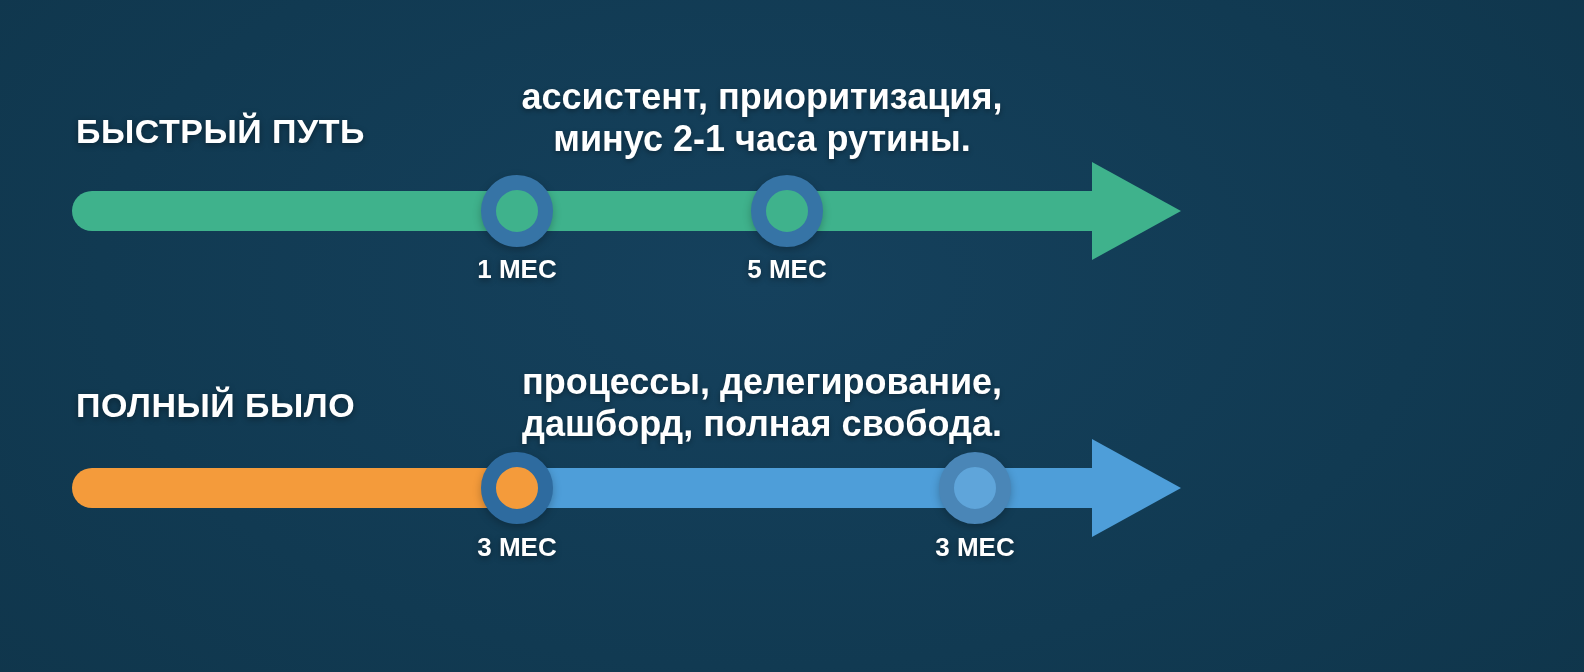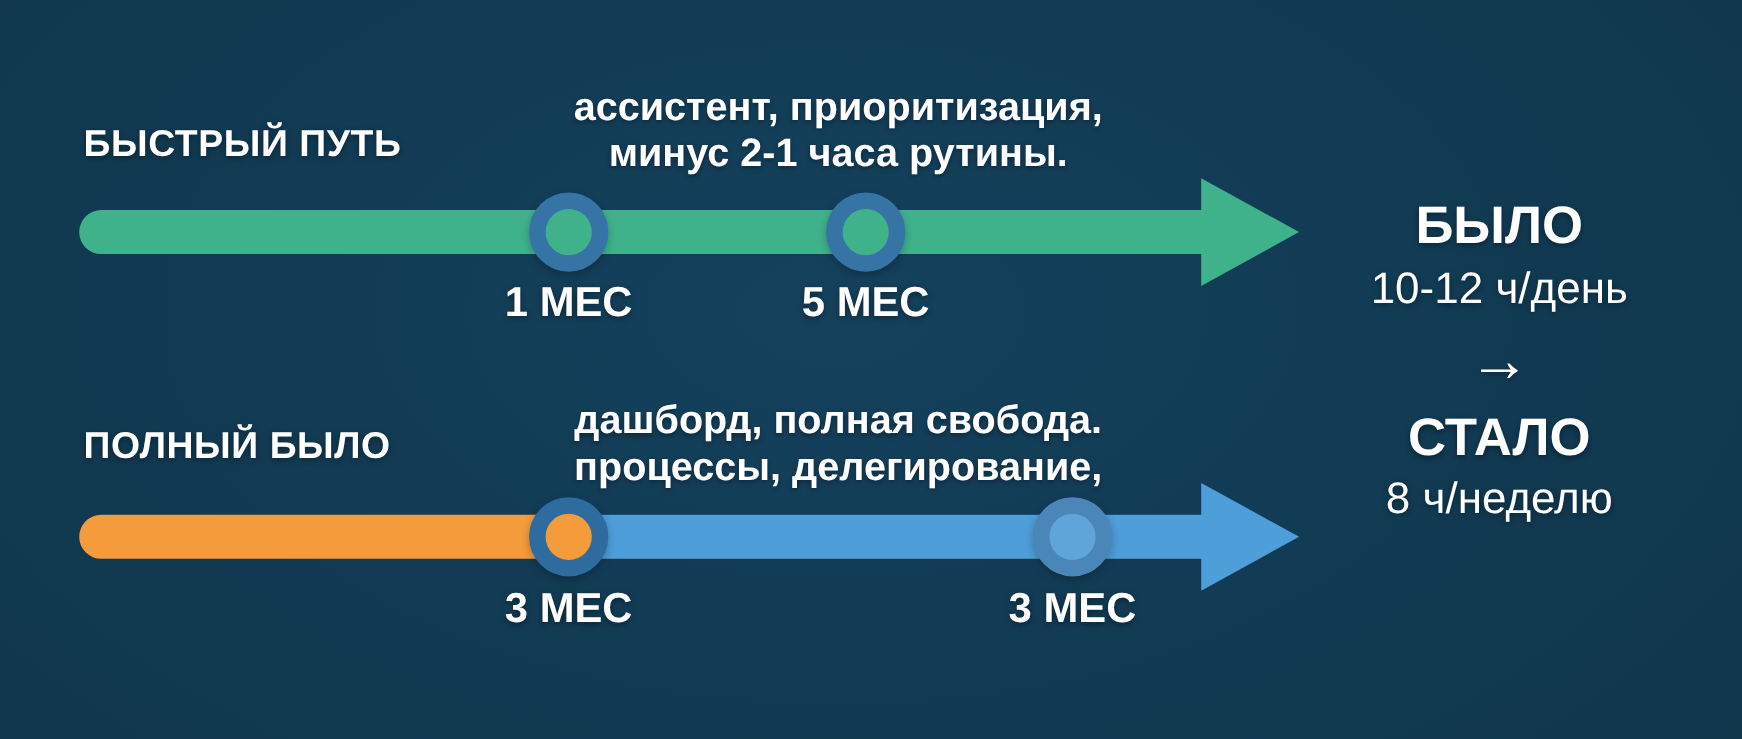--- a/index.html
+++ b/index.html
@@ -14,21 +14,21 @@
   .txt{position:absolute; text-shadow:0 2px 6px rgba(0,0,0,.38); white-space:nowrap;}
   .path-title{font-size:34px;font-weight:700;letter-spacing:.5px;}
   .annotation{position:absolute;width:560px;text-align:center;font-size:36px;line-height:42px;
               font-weight:700;text-shadow:0 2px 5px rgba(0,0,0,.35);}
   .bar{position:absolute;height:40px;}
   .bar-round-left{border-radius:20px 0 0 20px;}
   .arrowhead{position:absolute;width:0;height:0;
              border-top:49px solid transparent;border-bottom:49px solid transparent;}
   .milestone{position:absolute;width:42px;height:42px;border-radius:50%;
              box-sizing:content-box;box-shadow:0 3px 8px rgba(0,0,0,.25);}
-  .ms-label{position:absolute;width:220px;text-align:center;font-size:38px;font-weight:800;
+  .ms-label{position:absolute;width:220px;text-align:center;font-size:26px;font-weight:800;
             text-shadow:0 2px 6px rgba(0,0,0,.4);}
   
   .bar-fast{left:72px;top:191px;width:1021px;background:#3fb28c;}
   .arrow-fast{left:1092px;top:162px;border-left:89px solid #3fb28c;}
   .ms-1{left:481px;top:175px;border:15px solid #3674a6;background:#3fb28c;}
   .ms-2{left:751px;top:175px;border:15px solid #3674a6;background:#3fb28c;}
   
   .bar-orange{left:72px;top:468px;width:460px;background:#f49b3b;}
   .bar-blue{left:510px;top:468px;width:583px;background:#4e9ed9;}
   .arrow-full{left:1092px;top:439px;border-left:89px solid #4e9ed9;}
@@ -61,35 +61,28 @@
 
   <div class="milestone ms-1"></div>
   <div class="milestone ms-2"></div>
 
   <div class="ms-label" style="left:407px;top:254px;">1 МЕС</div>
   <div class="ms-label" style="left:677px;top:254px;">5 МЕС</div>
 
   <div class="txt path-title" style="left:76px;top:386px;">ПОЛНЫЙ БЫЛО</div>
 
   <div class="annotation" style="left:482px;top:361px;">
+    <div>процессы, делегирование,</div>
     <div>дашборд, полная свобода.</div>
-    <div>процессы, делегирование,</div>
   </div>
 
   <div class="bar bar-round-left bar-orange"></div>
   <div class="bar bar-blue"></div>
   <div class="arrowhead arrow-full"></div>
 
   <div class="milestone ms-3"></div>
   <div class="milestone ms-6"></div>
 
   <div class="ms-label" style="left:407px;top:532px;">3 МЕС</div>
   <div class="ms-label" style="left:865px;top:532px;">3 МЕС</div>
 
-  <div class="result-panel">
-    <div class="res-label">БЫЛО</div>
-    <div class="res-value">10-12 ч/день</div>
-    <div class="res-arrow">→</div>
-    <div class="res-label res-label-2">СТАЛО</div>
-    <div class="res-value res-value-2">8 ч/неделю</div>
-  </div>
 
 </div>
 
 </body></html>

